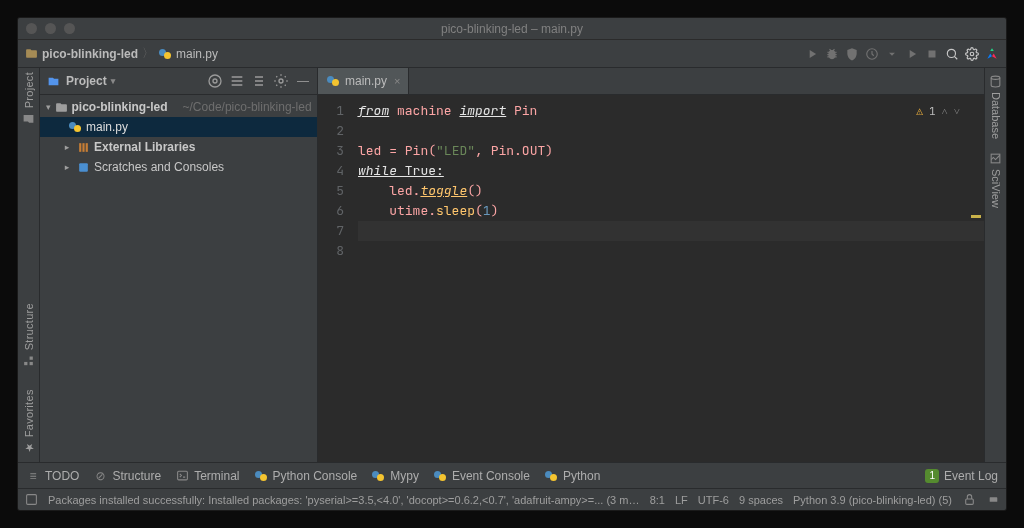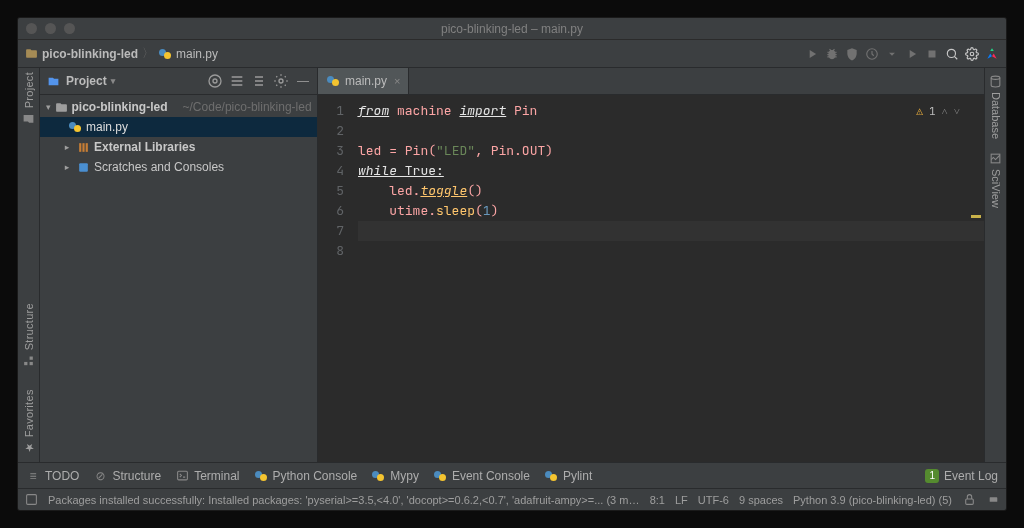--- a/index.html
+++ b/index.html
@@ -457,21 +457,21 @@
           <span class="py-dot blue"></span>
           <span class="py-dot yellow"></span>
         </span>
         <span>Event Console</span>
       </div>
     <div class="titem">
         <span class="py-icon">
           <span class="py-dot blue"></span>
           <span class="py-dot yellow"></span>
         </span>
-        <span>Pylint</span>
+        <span>Python</span>
       </div>
     <div class="sp"></div>
     <div class="titem">
         <span class="evcount">1</span>
         <span>Event Log</span>
       </div>
   </div>
 
   <div class="status">
     <span class="sm-icon">

